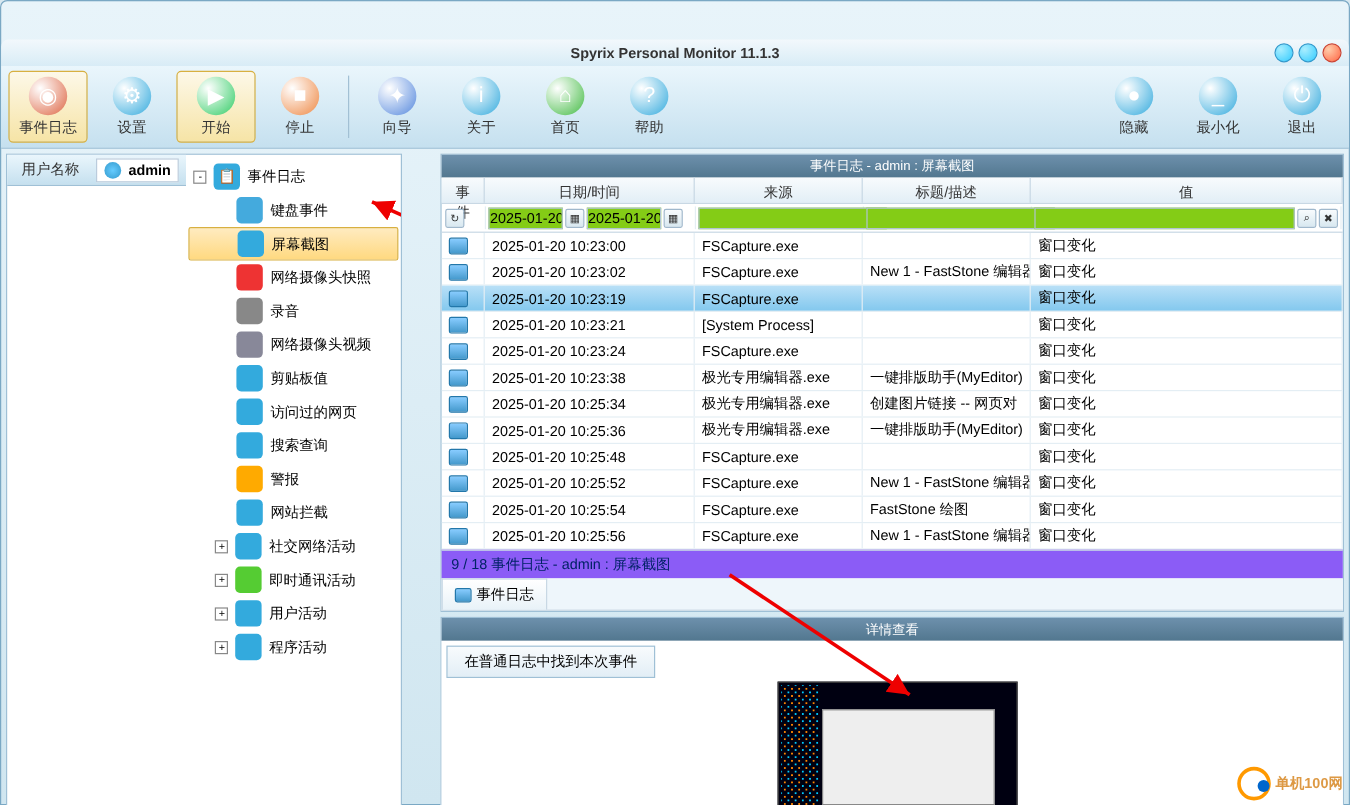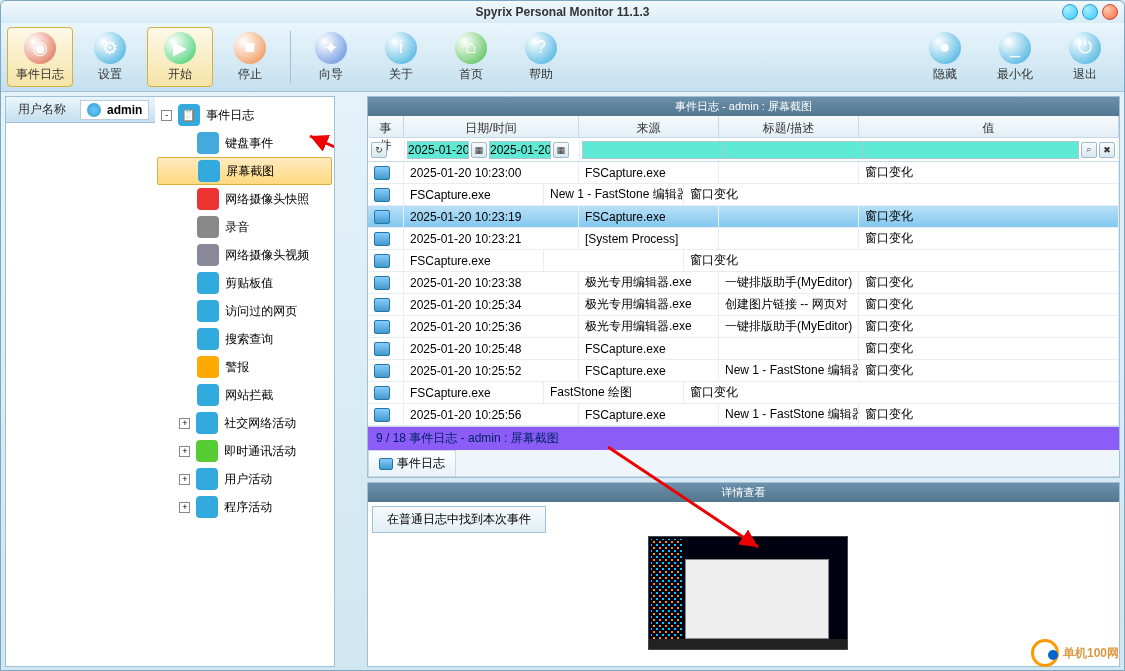--- a/index.html
+++ b/index.html
@@ -1,18 +1,18 @@
 <!DOCTYPE html>
 <html><head>
 <meta charset="utf-8">
 <style>
 * { margin: 0; padding: 0; box-sizing: border-box; font-family: "Microsoft YaHei", Arial, sans-serif; font-size: 12px; }
 body { background: #d8e8f0; width: 1125px; height: 671px; overflow: hidden; }
 .window { background: linear-gradient(#e8f4fa, #d0e6f0); border: 1px solid #7aa8c4; border-radius: 6px 6px 0 0; height: 671px; }
-.titlebar { height: 22px; background: linear-gradient(#f2f8fc, #d8ecf6); border-radius: 6px 6px 0 0; text-align: center; position: relative; }
+.titlebar { height: 22px; background: linear-gradient(#f2f8fc, #d8ecf6); border-radius: 6px 6px 0 0; text-align: center; position: relative; margin-top: 32px; }
 .titlebar .title { font-weight: bold; line-height: 22px; color: #333; display: inline-block; }
 .win-btns { position: absolute; right: 6px; top: 3px; display: flex; gap: 4px; }
 .win-btn { width: 16px; height: 16px; border-radius: 50%; border: 1px solid #5a8; display: inline-block; }
 .win-btn.min { background: radial-gradient(circle at 30% 30%, #aef, #3cf); border-color: #39c; }
 .win-btn.max { background: radial-gradient(circle at 30% 30%, #aef, #3cf); border-color: #39c; }
 .win-btn.close { background: radial-gradient(circle at 30% 30%, #fca, #f64); border-color: #c43; }
 
 .toolbar { display: flex; padding: 4px 6px; gap: 4px; border-bottom: 1px solid #9fc0d6; background: linear-gradient(#eaf6fc, #c5e0ef); align-items: center; }
 .tool-btn { width: 66px; height: 60px; border: 1px solid transparent; border-radius: 4px; display: flex; flex-direction: column; align-items: center; justify-content: center; cursor: pointer; gap: 2px; }
 .tool-btn:hover, .tool-btn.active { background: linear-gradient(#fdf8e8, #f6e4a6); border-color: #d8b040; }
@@ -41,21 +41,21 @@
 .panel-title { background: linear-gradient(#4a6d88, #4a6d88); color: #fff; text-align: center; padding: 2px; font-size: 11px; background: linear-gradient(#6d90ac, #52778f); }
 .grid-head { display: flex; border-bottom: 1px solid #c8d8e4; background: linear-gradient(#f8fbfd, #e2eef6); height: 22px; }
 .grid-head .col { border-right: 1px solid #c8d8e4; padding: 4px 6px; color: #333; text-align: center; }
 .col-ev { width: 36px; }
 .col-dt { width: 175px; }
 .col-sr { width: 140px; }
 .col-ti { width: 140px; }
 .col-va { flex: 1; }
 .filter-row { display: flex; border-bottom: 1px solid #c8d8e4; height: 24px; align-items: center; padding: 2px 1px; gap: 0; }
 .filter-cell { border-right: 1px solid #e4eef4; display: flex; align-items: center; height: 100%; padding: 0 2px; gap: 2px; }
-.filter-input { border: 1px solid #b0c4d4; height: 18px; background: #5eead4; }
+.filter-input { border: 1px solid #b0c4d4; height: 18px; background: #84cc16; }
 .mini-btn { width: 16px; height: 16px; background: linear-gradient(#f8fbfd, #d8e8f0); border: 1px solid #a0b8cc; border-radius: 2px; display: inline-flex; align-items: center; justify-content: center; font-size: 9px; cursor: pointer; color: #333; }
 .grid-body { overflow-y: auto; }
 .row-d { display: flex; border-bottom: 1px solid #e4eef4; height: 22px; align-items: center; }
 .row-d .cell { border-right: 1px solid #e4eef4; padding: 0 6px; height: 100%; display: flex; align-items: center; overflow: hidden; white-space: nowrap; }
 .row-d.selected { background: linear-gradient(#b9e0f7, #83c8ee); }
 .row-icon { width: 16px; height: 14px; background: linear-gradient(#8cf, #49c); border: 1px solid #27a; border-radius: 2px; }
 .status-foot { padding: 3px 8px; border-top: 1px solid #c8d8e4; background: #8b5cf6; color: #026; }
 .tab-row { display: flex; border-bottom: 1px solid #c8d8e4; background: #eef6fb; }
 .tab { border: 1px solid #c8d8e4; border-bottom: none; padding: 4px 10px; background: linear-gradient(#fff, #e8f2f8); cursor: pointer; display: flex; align-items: center; gap: 4px; }
 .detail-body { flex: 1; padding: 4px; background: #fff; position: relative; }
@@ -270,20 +270,21 @@
               </div>
     <div class="cell col-dt">2025-01-20 10:23:00</div>
     <div class="cell col-sr">FSCapture.exe</div>
     <div class="cell col-ti"></div>
     <div class="cell col-va">窗口变化</div>
             </div>
             <div class="row-d">
     <div class="cell col-ev">
                 <span class="row-icon"></span>
               </div>
+    <div class="cell col-dt">2025-01-20 10:23:02</div>
     <div class="cell col-sr">FSCapture.exe</div>
     <div class="cell col-ti">New 1 - FastStone 编辑器</div>
     <div class="cell col-va">窗口变化</div>
             </div>
             <div class="row-d selected">
     <div class="cell col-ev">
                 <span class="row-icon"></span>
               </div>
     <div class="cell col-dt">2025-01-20 10:23:19</div>
     <div class="cell col-sr">FSCapture.exe</div>
@@ -296,20 +297,21 @@
               </div>
     <div class="cell col-dt">2025-01-20 10:23:21</div>
     <div class="cell col-sr">[System Process]</div>
     <div class="cell col-ti"></div>
     <div class="cell col-va">窗口变化</div>
             </div>
             <div class="row-d">
     <div class="cell col-ev">
                 <span class="row-icon"></span>
               </div>
+    <div class="cell col-dt">2025-01-20 10:23:24</div>
     <div class="cell col-sr">FSCapture.exe</div>
     <div class="cell col-ti"></div>
     <div class="cell col-va">窗口变化</div>
             </div>
             <div class="row-d">
     <div class="cell col-ev">
                 <span class="row-icon"></span>
               </div>
     <div class="cell col-dt">2025-01-20 10:23:38</div>
     <div class="cell col-sr">极光专用编辑器.exe</div>
@@ -349,20 +351,21 @@
               </div>
     <div class="cell col-dt">2025-01-20 10:25:52</div>
     <div class="cell col-sr">FSCapture.exe</div>
     <div class="cell col-ti">New 1 - FastStone 编辑器</div>
     <div class="cell col-va">窗口变化</div>
             </div>
             <div class="row-d">
     <div class="cell col-ev">
                 <span class="row-icon"></span>
               </div>
+    <div class="cell col-dt">2025-01-20 10:25:54</div>
     <div class="cell col-sr">FSCapture.exe</div>
     <div class="cell col-ti">FastStone 绘图</div>
     <div class="cell col-va">窗口变化</div>
             </div>
             <div class="row-d">
     <div class="cell col-ev">
                 <span class="row-icon"></span>
               </div>
     <div class="cell col-dt">2025-01-20 10:25:56</div>
     <div class="cell col-sr">FSCapture.exe</div>

